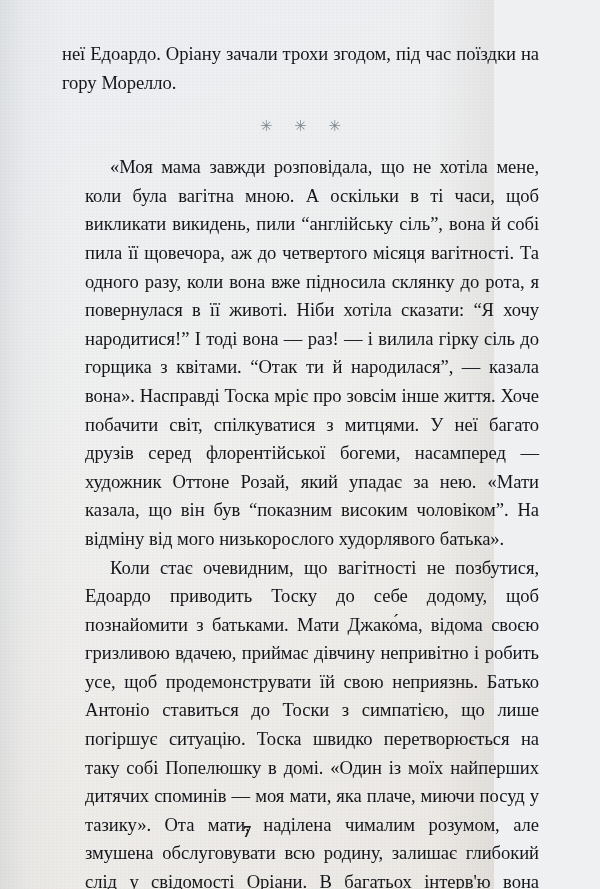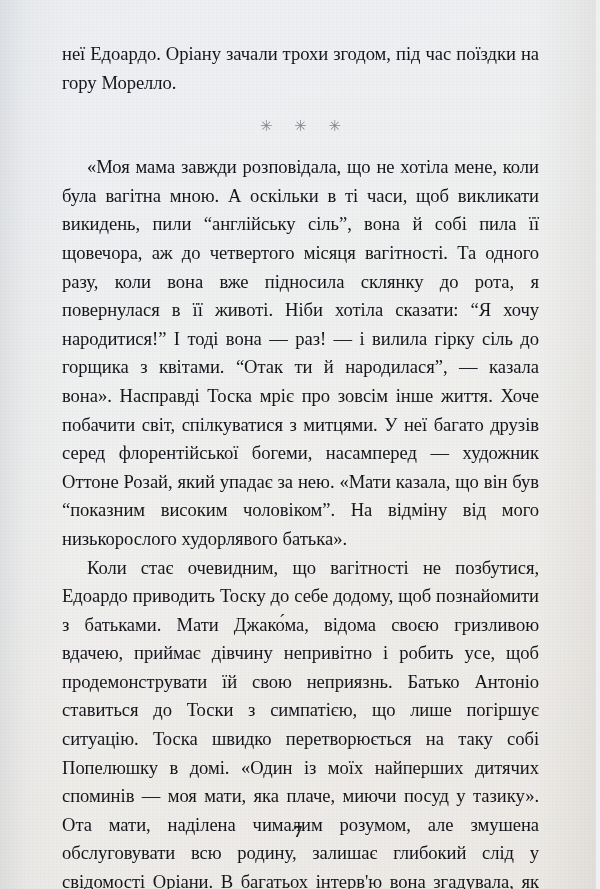--- a/index.html
+++ b/index.html
@@ -12,21 +12,21 @@
     height: 889px;
     overflow: hidden;
     background: #eef0f2;
     font-family: "Liberation Serif", "DejaVu Serif", serif;
     -webkit-font-smoothing: antialiased;
   }
 
   
   .page {
     position: relative;
-    width: 596px;
+    width: 494px;
     height: 889px;
     box-sizing: border-box;
     background:
       linear-gradient(155deg,
         #eceef1 0%,
         #eeeff1 22%,
         #efefee 48%,
         #eeece9 72%,
         #ebe8e4 100%);
   }
@@ -67,20 +67,21 @@
     line-height: 28.6px;
     color: #14161b;
     text-align: justify;
     text-justify: inter-word;
     letter-spacing: -0.05px;
     word-spacing: 0.2px;
     hyphens: manual;
   }
   p.para.indent {
     text-indent: 25px;
+    margin-left: 23px;
   }
   p.para.cont {
     text-indent: 0;
   }
 
   
   .separator {
     position: relative;
     z-index: 2;
     text-align: center;

